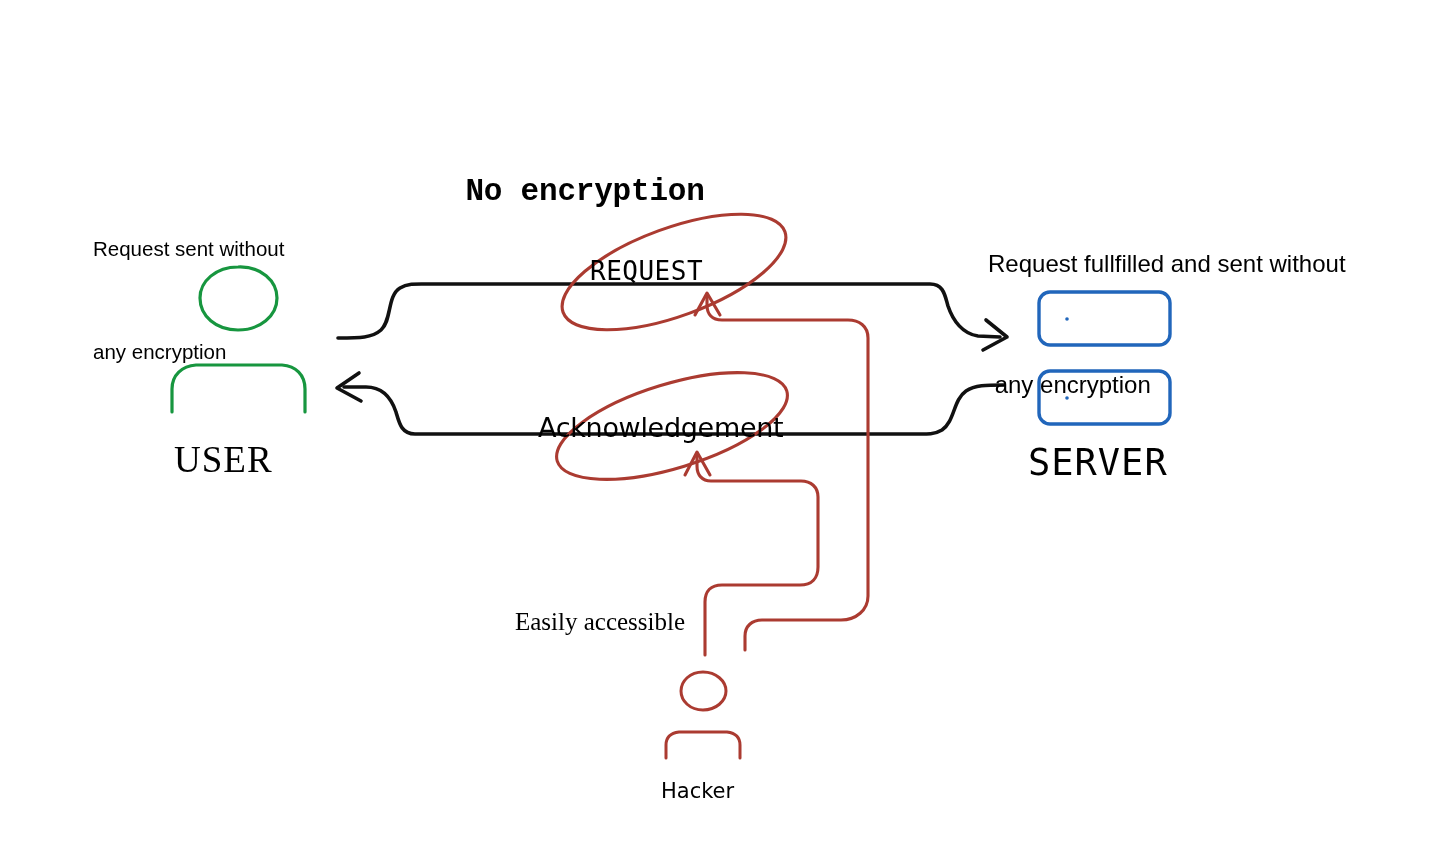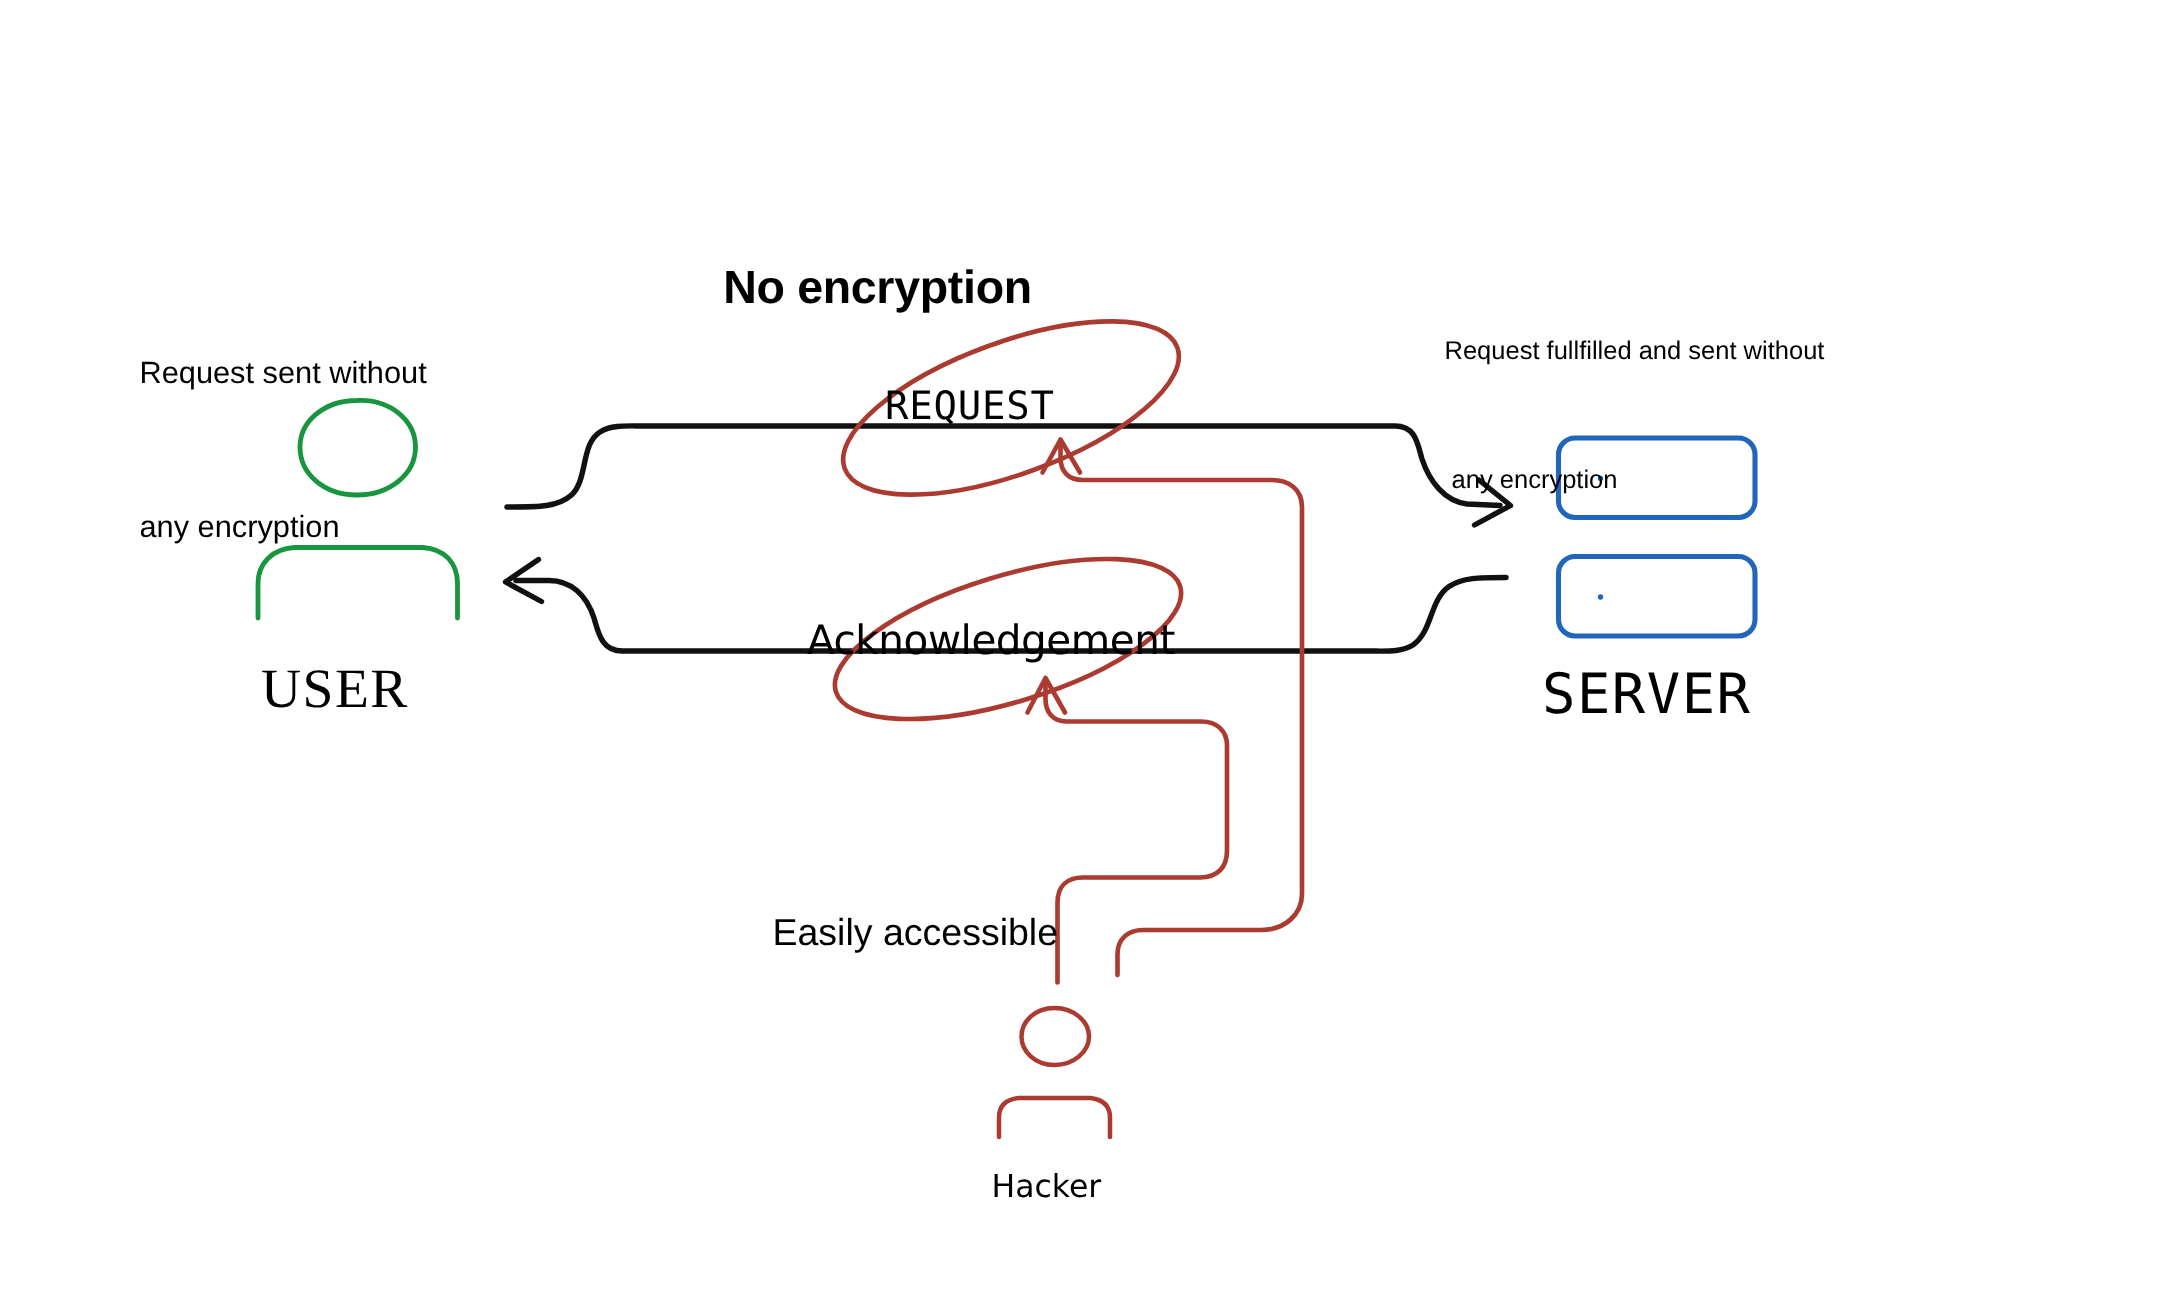--- a/index.html
+++ b/index.html
@@ -36,42 +36,42 @@
   .txt {
     position: absolute;
     white-space: pre;
     line-height: 1.28;
   }
   .title {
     left: 0;
     top: 58px;
     width: 1170px;
     text-align: center;
-    font-family: Liberation Sans, sans-serif;
+    font-family: Liberation Mono, monospace;
     font-weight: bold;
     font-size: 31px;
     letter-spacing: -0.2px;
     line-height: 1.72;
   }
   .note-left {
     left: 93px;
     top: 163px;
     font-size: 20.5px;
     line-height: 1.68;
   }
   .note-right {
-    left: 963px;
+    left: 988px;
     top: 163px;
-    font-size: 17px;
+    font-size: 24px;
     line-height: 1.68;
   }
   .note-hacker {
     left: 515px;
     top: 512px;
-    font-family: Liberation Sans, sans-serif;
+    font-family: Liberation Serif, serif;
     font-size: 25px;
     line-height: 1.76;
   }
   .label-request {
     left: 590px;
     top: 255px;
     font-family: "DejaVu Sans Mono", monospace;
     font-size: 26px;
     letter-spacing: 0.5px;
   }

